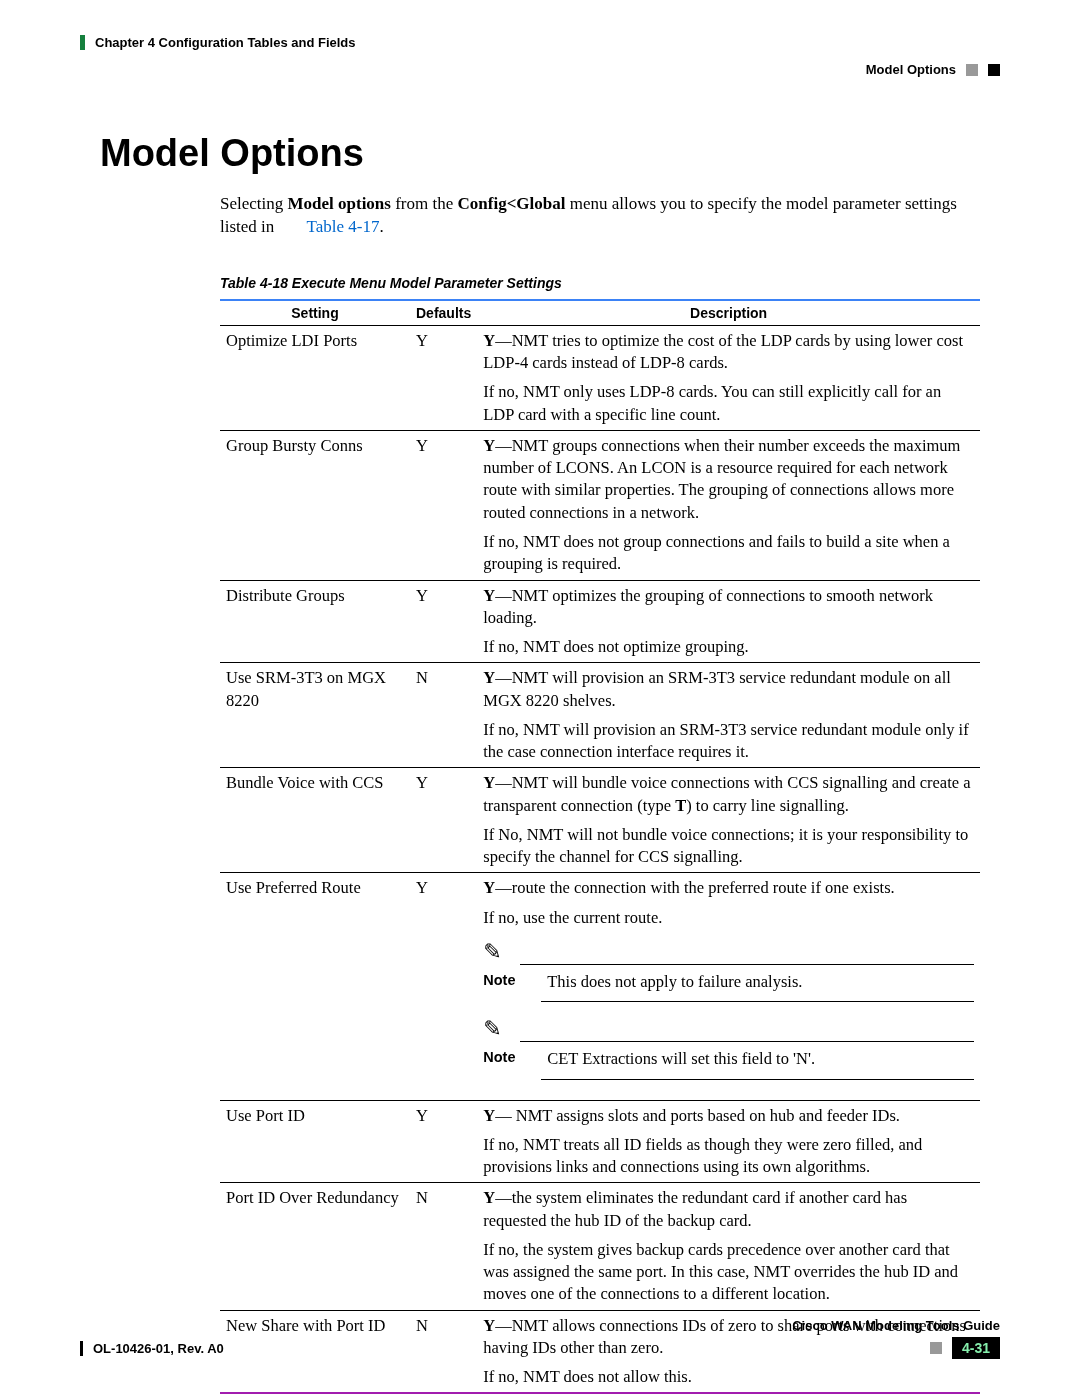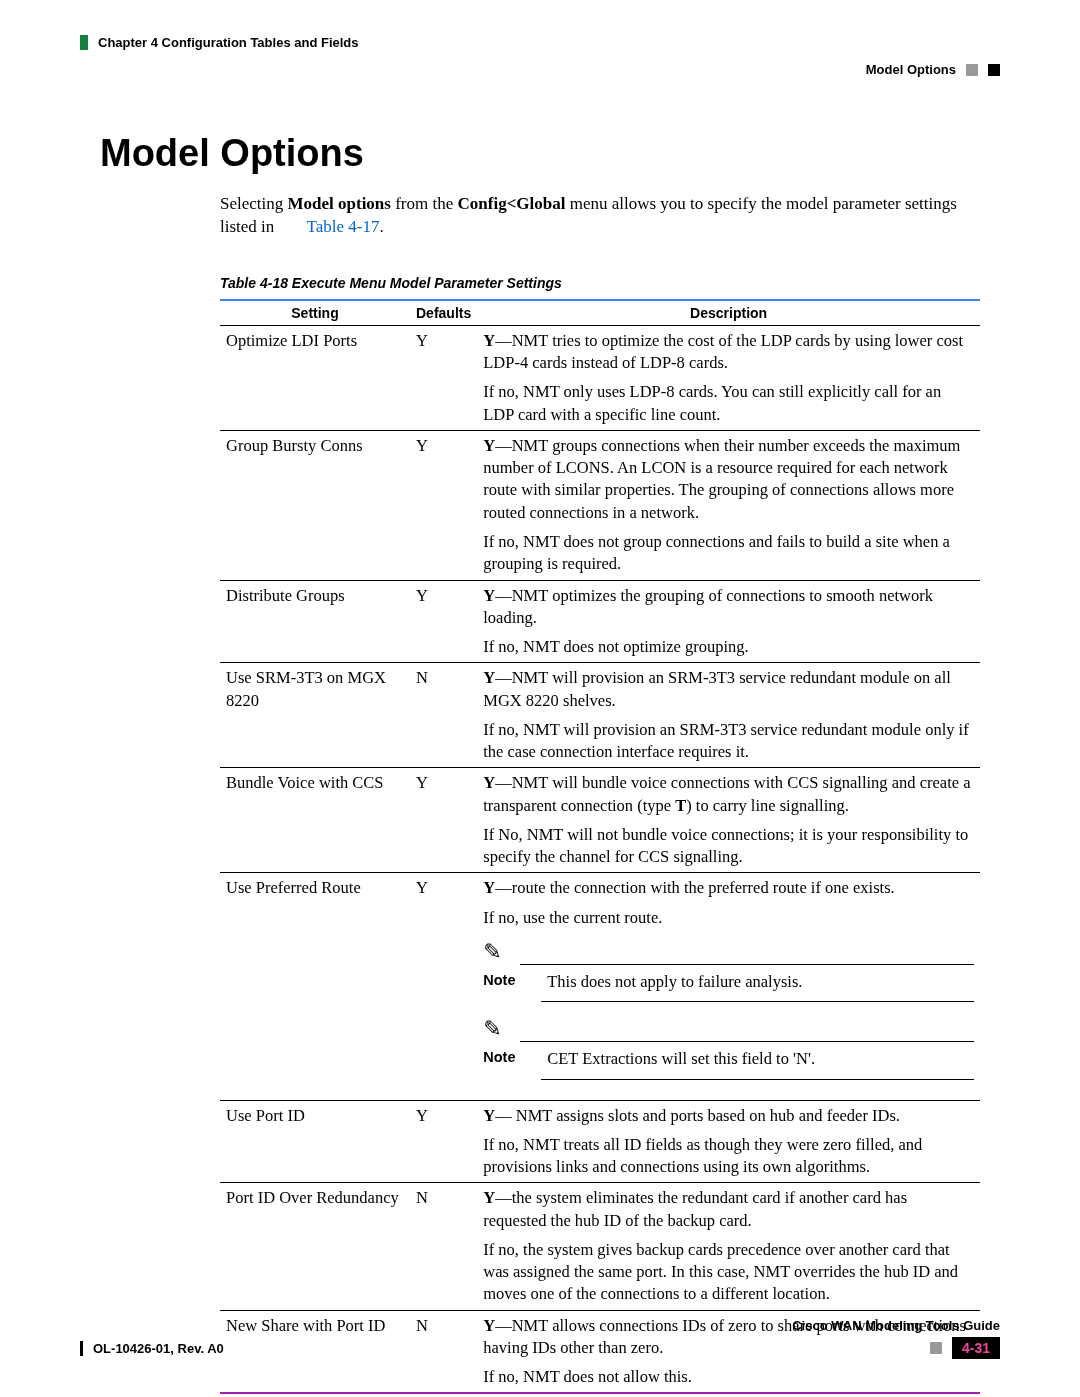--- a/index.html
+++ b/index.html
@@ -7,21 +7,21 @@
       width: 1080px;
       height: 1397px;
       background: #fff;
       font-family: 'Times New Roman', Times, serif;
       font-size: 17px;
       color: #000;
       position: relative;
       padding: 35px 80px 40px 80px;
     }
     .header-line {
-      border-left: 8px solid #15803d;
+      border-left: 5px solid #15803d;
       padding-left: 10px;
       font-family: Arial, Helvetica, sans-serif;
       font-weight: bold;
       font-size: 13px;
     }
     .header-right {
       text-align: right;
       font-family: Arial, Helvetica, sans-serif;
       font-weight: bold;
       font-size: 13px;
@@ -152,21 +152,21 @@
       font-weight: bold;
       font-size: 13px;
     }
     .footer-right {
       display: flex;
       align-items: center;
       gap: 10px;
     }
     .pagebox {
       background: #000;
-      color: #ec4899;
+      color: #86efac;
       font-family: Arial, Helvetica, sans-serif;
       font-weight: bold;
       font-size: 14px;
       padding: 3px 10px;
     }
   </style>
 </head>
 <body>
 
 <div class="header-line">Chapter 4    Configuration Tables and Fields</div>

